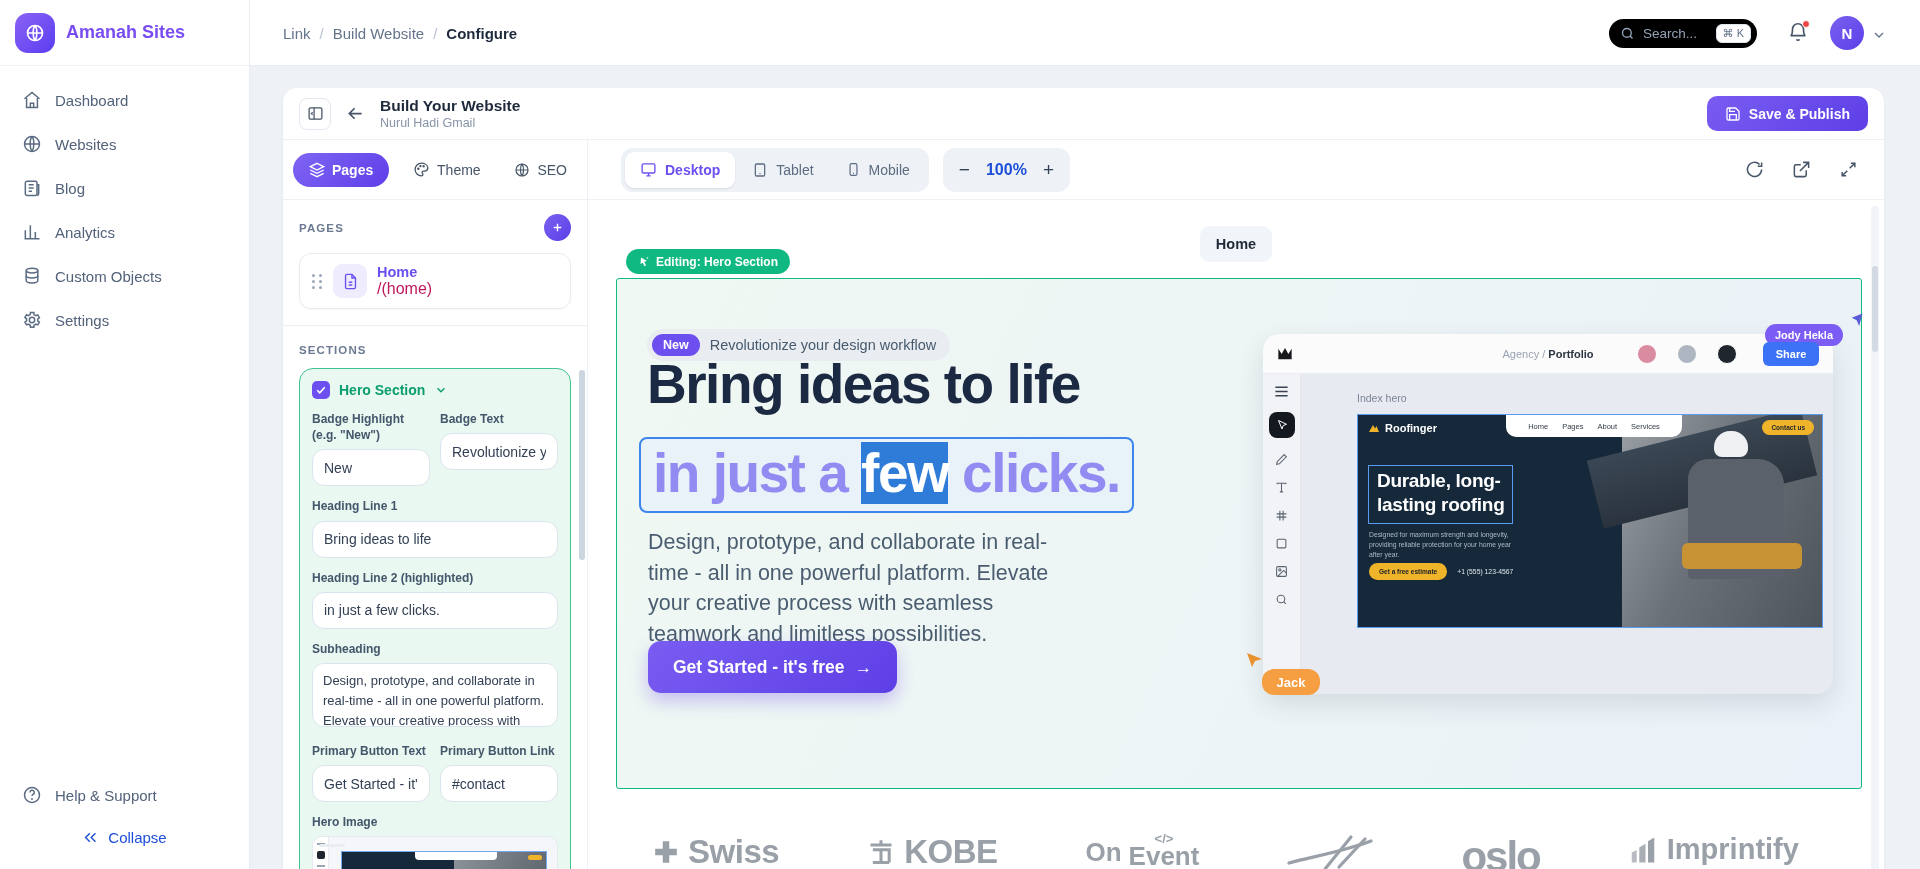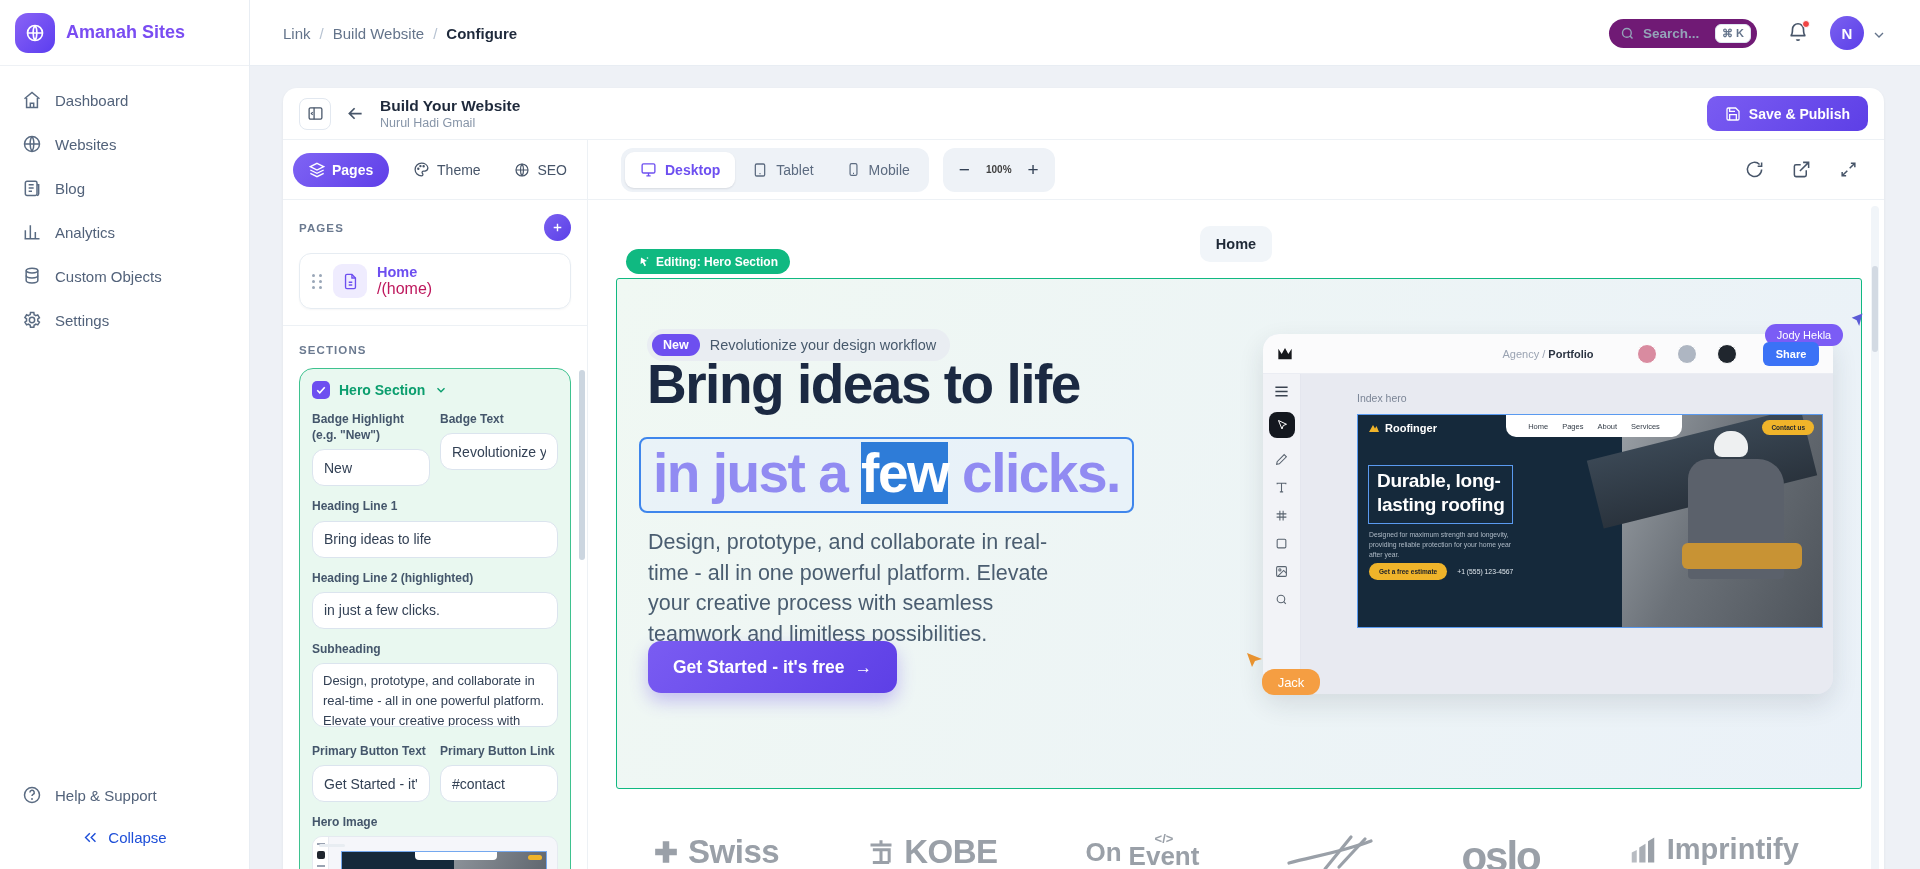--- a/index.html
+++ b/index.html
@@ -7,22 +7,22 @@
     font-family:"Liberation Sans", sans-serif; color:#334155; }
   svg { display:block; }
 
   
   #topbar { position:absolute; left:250px; top:0; width:1670px; height:66px;
     background:#fff; border-bottom:1px solid #e8edf3; }
   .crumbs { position:absolute; left:33px; top:0; height:66px; display:flex; align-items:center; gap:9px;
     font-size:15px; color:#64748b; }
   .crumb-sep { color:#b6c2d1; }
   .crumb-current { color:#1e293b; font-weight:700; }
-  .search-pill { position:absolute; right:163px; top:19px; width:148px; height:29px; background:#701a75;
-    border-radius:15px; display:flex; align-items:center; gap:8px; padding:0 6px 0 11px; cursor:pointer;font-weight:bold; }
+  .search-pill { position:absolute; right:163px; top:19px; width:148px; height:29px; background:#000000;
+    border-radius:15px; display:flex; align-items:center; gap:8px; padding:0 6px 0 11px; cursor:pointer; }
   .search-pill .ph { font-size:13.5px; color:#94a3b8; flex:1; }
   .kbd { background:#fff; border:1px solid #dde5ee; border-radius:6px; font-size:11px; color:#64748b;
     padding:2px 6px; }
   .bell { position:absolute; right:109px; top:21px; width:24px; height:24px; color:#475569; }
   .bell .dot { position:absolute; right:1px; top:-1px; width:8px; height:8px; background:#ef4444;
     border-radius:50%; border:1.5px solid #fff; }
   .avatar { position:absolute; right:56px; top:16px; width:34px; height:34px; border-radius:50%;
     background:linear-gradient(135deg,#7b61f0,#5b3fe8); color:#fff; font-size:15px; font-weight:700;
     display:flex; align-items:center; justify-content:center; }
   .av-chev { position:absolute; right:33px; top:27px; color:#64748b; }
@@ -107,21 +107,21 @@
   #preview { flex:1; position:relative; }
   .pv-toolbar { height:60px; border-bottom:1px solid #edf1f5; display:flex; align-items:center;
     padding:0 26px 0 33px; gap:14px; }
   .seg { background:#eef2f7; border-radius:12px; padding:4px; display:flex; gap:2px; }
   .seg-btn { height:36px; padding:0 15px; display:flex; align-items:center; gap:8px; font-size:14px;
     color:#5c6b80; border-radius:9px; cursor:pointer; }
   .seg-btn.active { background:#fff; color:#6d4ff0; font-weight:700; box-shadow:0 1px 2px rgba(15,23,42,.1); }
   .zoom-pill { background:#eef2f7; border-radius:12px; height:44px; display:flex; align-items:center;
     gap:16px; padding:0 16px; }
   .zoom-pill .zb { font-size:19px; color:#334155; cursor:pointer; line-height:1; }
-  .zoom-lv { font-size:10px; font-weight:700; color:#404040; }
+  .zoom-lv { font-size:16px; font-weight:700; color:#1d4ed8; }
   .pv-icons { margin-left:auto; display:flex; gap:28px; color:#475569; }
   .pv-icons span { cursor:pointer; display:flex; }
 
   .canvas { position:absolute; left:0; top:60px; right:0; bottom:0; background:#fff; overflow:hidden; }
   .cv-sb { position:absolute; right:5px; top:6px; bottom:6px; width:8px; background:#f1f5f9; border-radius:4px; }
   .cv-sb i { position:absolute; left:1px; top:60px; width:6px; height:86px; background:#d3dae3;
     border-radius:3px; display:block; cursor:grab; }
   .home-pill { position:absolute; left:612px; top:26px; width:72px; height:36px; background:#f1f5f9;
     border-radius:10px; display:flex; align-items:center; justify-content:center; font-size:14.5px;
     color:#1f2937; font-weight:600; cursor:pointer; }
@@ -191,21 +191,21 @@
   .site-hbox { position:absolute; left:10px; top:50px; border:1px solid #5a9af0; padding:3px 8px 6px;
     color:#fff; font-size:19px; font-weight:700; line-height:1.25; letter-spacing:-.3px; }
   .site-sub { position:absolute; left:11px; top:115px; width:152px; font-size:6.8px; color:#aebac6;
     line-height:1.5; }
   .site-cta-row { position:absolute; left:11px; top:148px; display:flex; align-items:center; gap:10px; }
   .site-cta { height:17px; padding:0 10px; background:#f0b42a; border:none; border-radius:9px;
     font-size:6.5px; font-weight:700; color:#20232a; cursor:pointer; font-family:inherit; }
   .site-phone { font-size:6.8px; color:#dfe6ec; }
 
   
-  .cur-label { position:absolute; color:#fff; font-weight:400; border-radius:12px; display:flex;
+  .cur-label { position:absolute; color:#fff; font-weight:700; border-radius:12px; display:flex;
     align-items:center; justify-content:center; }
   .jody { left:1148px; top:45px; width:78px; height:22px; background:#7b5cf5; font-size:11px; }
   .jody-arrow { position:absolute; left:1228px; top:32px; color:#5b5bd6; }
   .jack { left:645px; top:390px; width:58px; height:26px; background:#f59e42; font-size:13px; }
   .jack-arrow { position:absolute; left:626px; top:370px; color:#e8922f; }
 
   
   .logos { position:absolute; left:0; right:20px; top:633px; display:flex; justify-content:center;
     align-items:flex-start; gap:88px; color:#9aa0a8; }
   .logo-item { display:flex; align-items:center; gap:9px; font-weight:700; }

